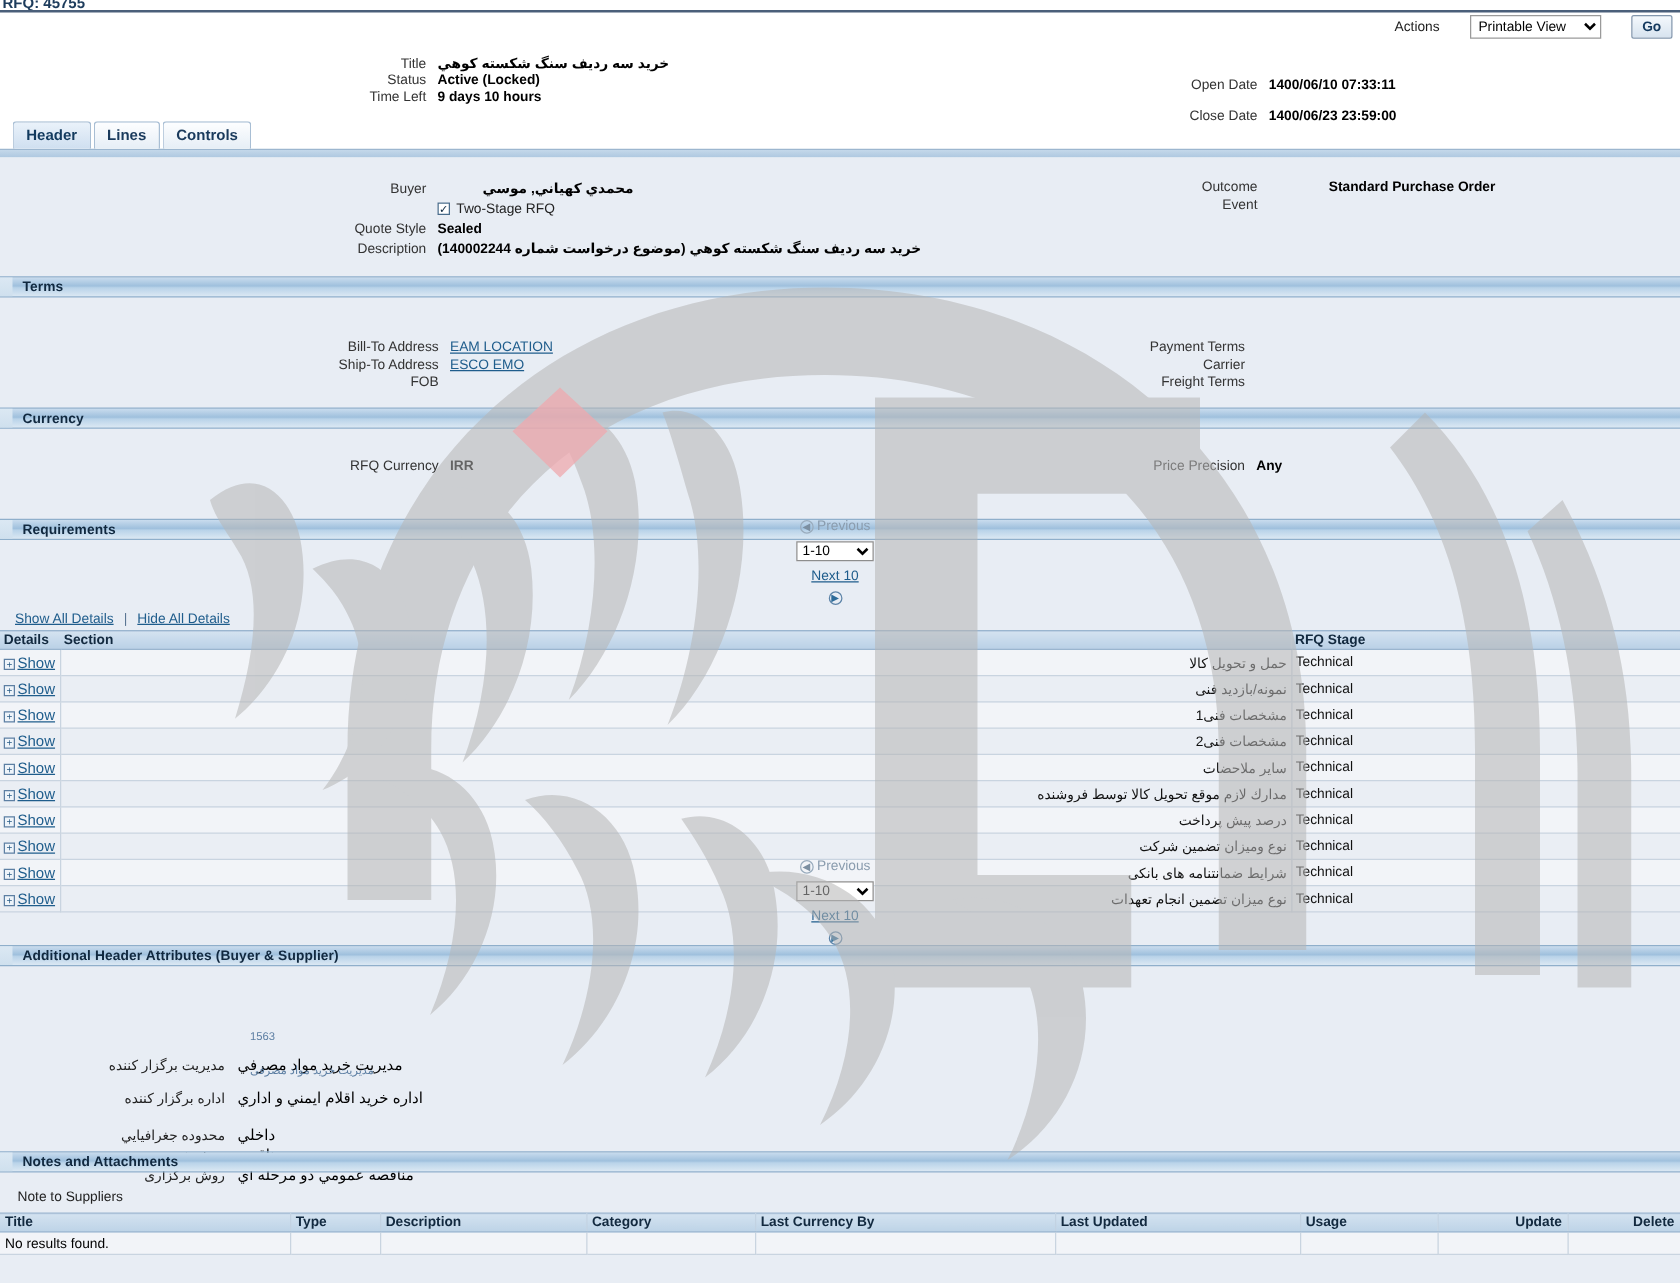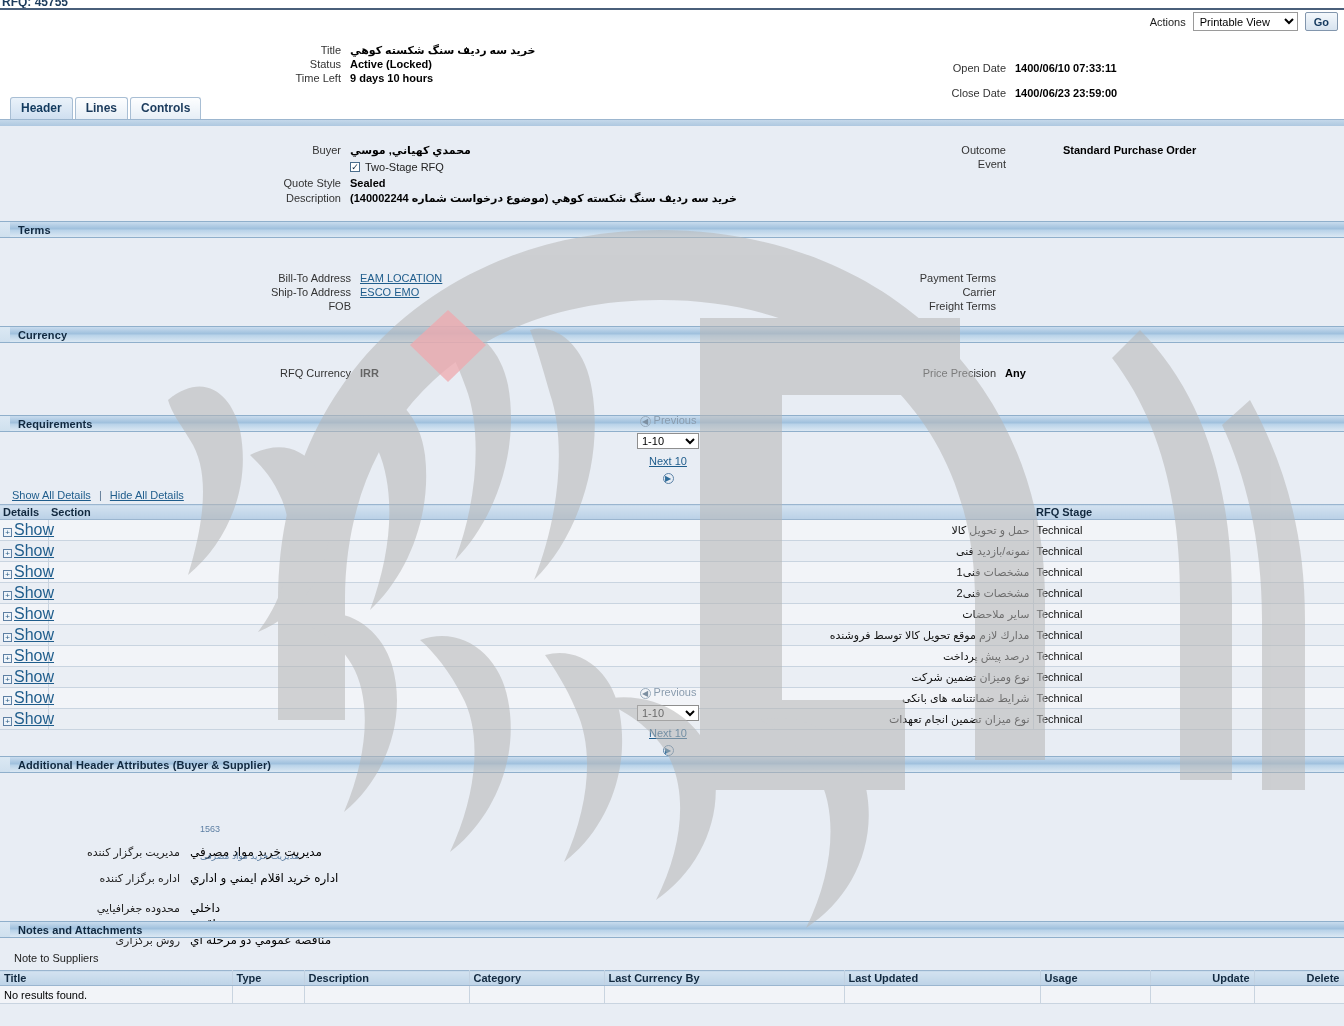--- a/index.html
+++ b/index.html
@@ -40,21 +40,21 @@
     color: #1d3c5c;
     white-space: nowrap;
   }
 
   
   .actions-row {
     position: absolute;
     right: 6px; top: 12px;
     display: flex;
     align-items: center;
-    gap: 7px;
+    gap: 24px;
     z-index: 10;
   }
   .actions-label { font-size: 11px; color: #1c1c1c; }
   select.actions-select {
     font-family: "Liberation Sans", sans-serif;
     font-size: 11px;
     height: 19px;
     width: 105px;
     border: 1px solid #9a9a9a;
     background: #fff;
@@ -251,21 +251,21 @@
     background: #eef4fa;
     color: #2a5b86;
     font-size: 8px;
     line-height: 8px;
     text-align: center;
     vertical-align: middle;
     margin-right: 2px;
     cursor: pointer;
   }
   .show-lnk {
-    color: #1f5d8c; text-decoration: underline; font-size: 16px; cursor: pointer;
+    color: #1f5d8c; text-decoration: underline; font-size: 12px; cursor: pointer;
   }
   td.sec-cell {
     direction: rtl; text-align: right; padding-right: 6px;
     border-right: 1px solid #c9d4e0;
   }
   td.stage-cell { padding-left: 4px; }
 
   
   .attr-body { position: relative; height: 148px; }
   .attr-row { position: absolute; display: flex; align-items: baseline; }
@@ -372,21 +372,21 @@
 <div class="tabbar">
   <div class="tab active">Header</div>
   <div class="tab">Lines</div>
   <div class="tab">Controls</div>
 </div>
 <div class="tabrule"></div>
 
 <div class="panel">
 
   <div style="position:relative;height:95px;">
-    <div class="kv2" style="left:170px;top:18px;">
+    <div class="kv2" style="left:170px;top:18px;gap:36px;">
       <span class="k" style="width:180px;">Buyer</span>
       <span class="v rtl-txt">محمدي کهياني, موسي</span>
     </div>
     <div class="kv2" style="left:350px;top:35px;align-items:center;">
       <span style="display:inline-block;width:10px;height:10px;border:1px solid #4a6d8c;background:#fff;color:#102b44;font-size:9px;line-height:9px;text-align:center;margin-right:5px;">✓</span>
       <span style="font-size:11px;color:#222;">Two-Stage RFQ</span>
     </div>
     <div class="kv2" style="left:170px;top:51px;">
       <span class="k" style="width:180px;">Quote Style</span>
       <span class="v">Sealed</span>

